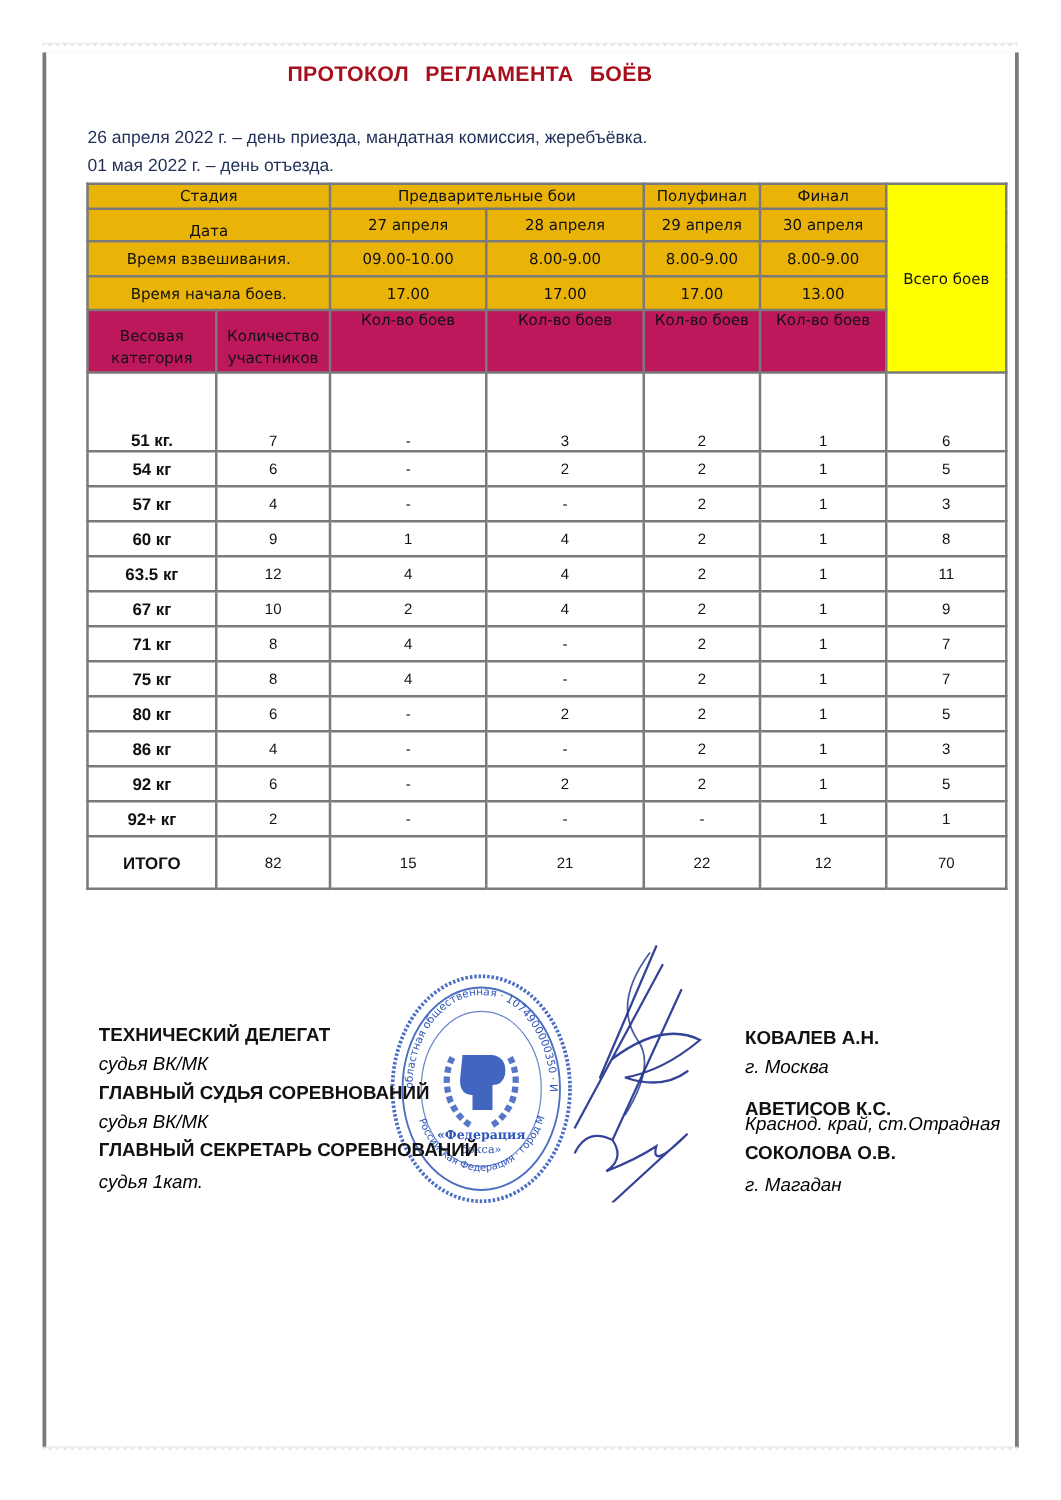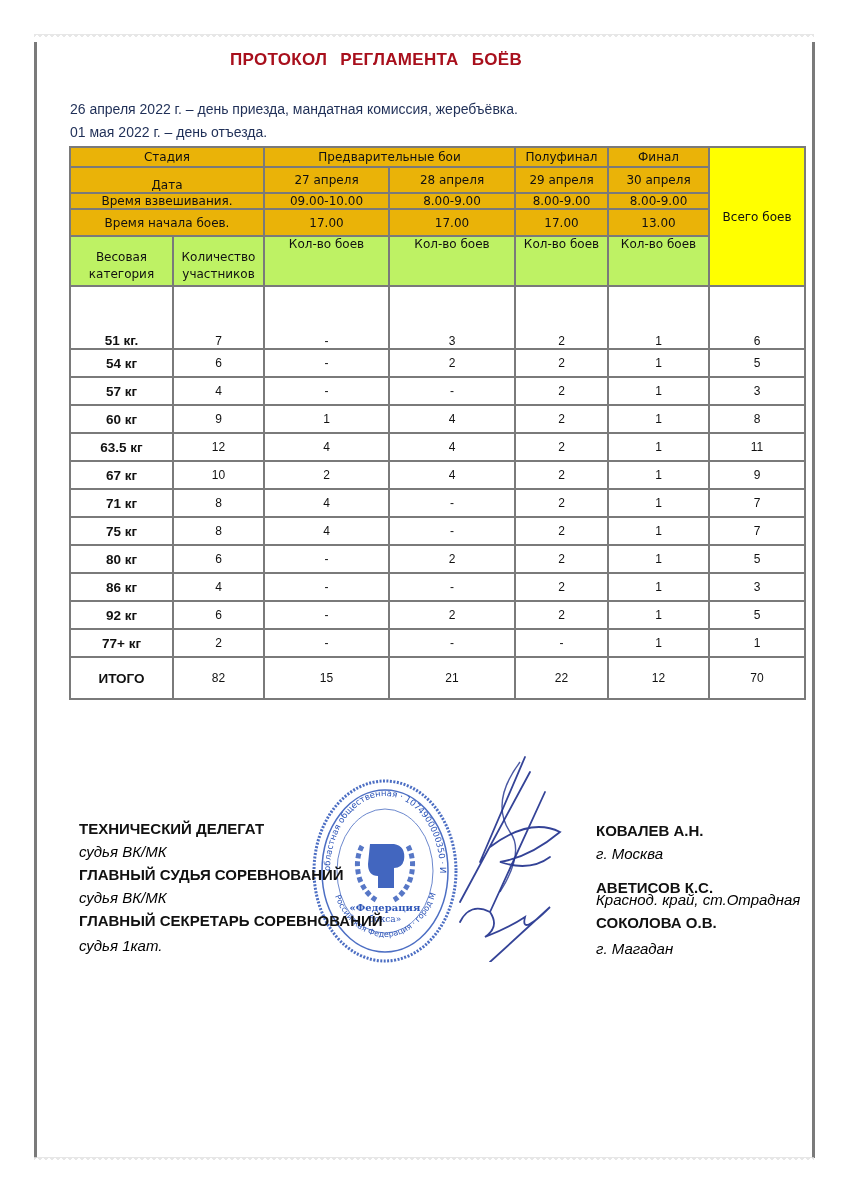--- a/index.html
+++ b/index.html
@@ -11,21 +11,21 @@
   .zz-bottom { top: 1157px; }
   .page-border-left { position: absolute; left: 34px; top: 42px; width: 3px; height: 1116px; background: #7a7a7a; }
   .page-border-right { position: absolute; left: 812px; top: 42px; width: 3px; height: 1116px; background: #7a7a7a; }
   .title { position: absolute; left: 0; width: 752px; top: 50px; text-align: center; color: #a80f1c; font-weight: bold; font-size: 17px; letter-spacing: 0.3px; word-spacing: 8px; }
   .intro { position: absolute; left: 70px; color: #1f2f57; font-size: 14px; }
   .intro1 { top: 101px; }
   .intro2 { top: 124px; }
   table.grid { position: absolute; left: 69px; top: 146px; border-collapse: collapse; table-layout: fixed; width: 735px; }
   table.grid td { border: 2px solid #7a7a7a; text-align: center; padding: 0; font-size: 12px; color: #111; }
   .hdr td.y { background: #eab308; font-family: "DejaVu Sans", sans-serif; font-size: 12px; }
-  .sub td { vertical-align: top; font-family: "DejaVu Sans", sans-serif; font-size: 11.5px; background: #bef264; }
+  .sub td { vertical-align: top; font-family: "DejaVu Sans", sans-serif; font-size: 11.5px; background: #be185d; }
   .sub td.lab { vertical-align: bottom; padding-bottom: 2px; line-height: 17px; }
   td.total-head { background: #ffff00; font-family: "DejaVu Sans", sans-serif; font-size: 14px; }
   .data td { font-size: 14px; height: 26px; }
   .data td.cat { font-weight: bold; font-size: 13.5px; }
   .first td { vertical-align: bottom; height: 61px; padding-bottom: 1px; }
   .sum td { height: 40px; margin-left: 17px; }
   .sig { position: absolute; font-size: 15px; color: #111; }
   .sig.b { font-weight: bold; }
   .sig.i { font-style: italic; color: #000000; }
   .stamp { position: absolute; left: 310px; top: 776px; width: 150px; height: 190px; }
@@ -61,21 +61,21 @@
     <td class="y">Финал</td>
     <td class="total-head" rowspan="5">Всего боев</td>
   </tr>
   <tr class="hdr" style="height:26px">
     <td class="y" colspan="2" style="vertical-align:bottom">Дата</td>
     <td class="y">27 апреля</td>
     <td class="y">28 апреля</td>
     <td class="y">29 апреля</td>
     <td class="y">30 апреля</td>
   </tr>
-  <tr class="hdr" style="height:16px">
+  <tr class="hdr" style="height:28px">
     <td class="y" colspan="2">Время взвешивания.</td>
     <td class="y">09.00-10.00</td>
     <td class="y">8.00-9.00</td>
     <td class="y">8.00-9.00</td>
     <td class="y">8.00-9.00</td>
   </tr>
   <tr class="hdr" style="height:27px">
     <td class="y" colspan="2">Время начала боев.</td>
     <td class="y">17.00</td>
     <td class="y">17.00</td>
@@ -184,21 +184,21 @@
   <tr class="data">
     <td class="cat">92 кг</td>
     <td>6</td>
     <td>-</td>
     <td>2</td>
     <td>2</td>
     <td>1</td>
     <td>5</td>
   </tr>
   <tr class="data">
-    <td class="cat">77+ кг</td>
+    <td class="cat">92+ кг</td>
     <td>2</td>
     <td>-</td>
     <td>-</td>
     <td>-</td>
     <td>1</td>
     <td>1</td>
   </tr>
   <tr class="data sum">
     <td class="cat">ИТОГО</td>
     <td>82</td>

